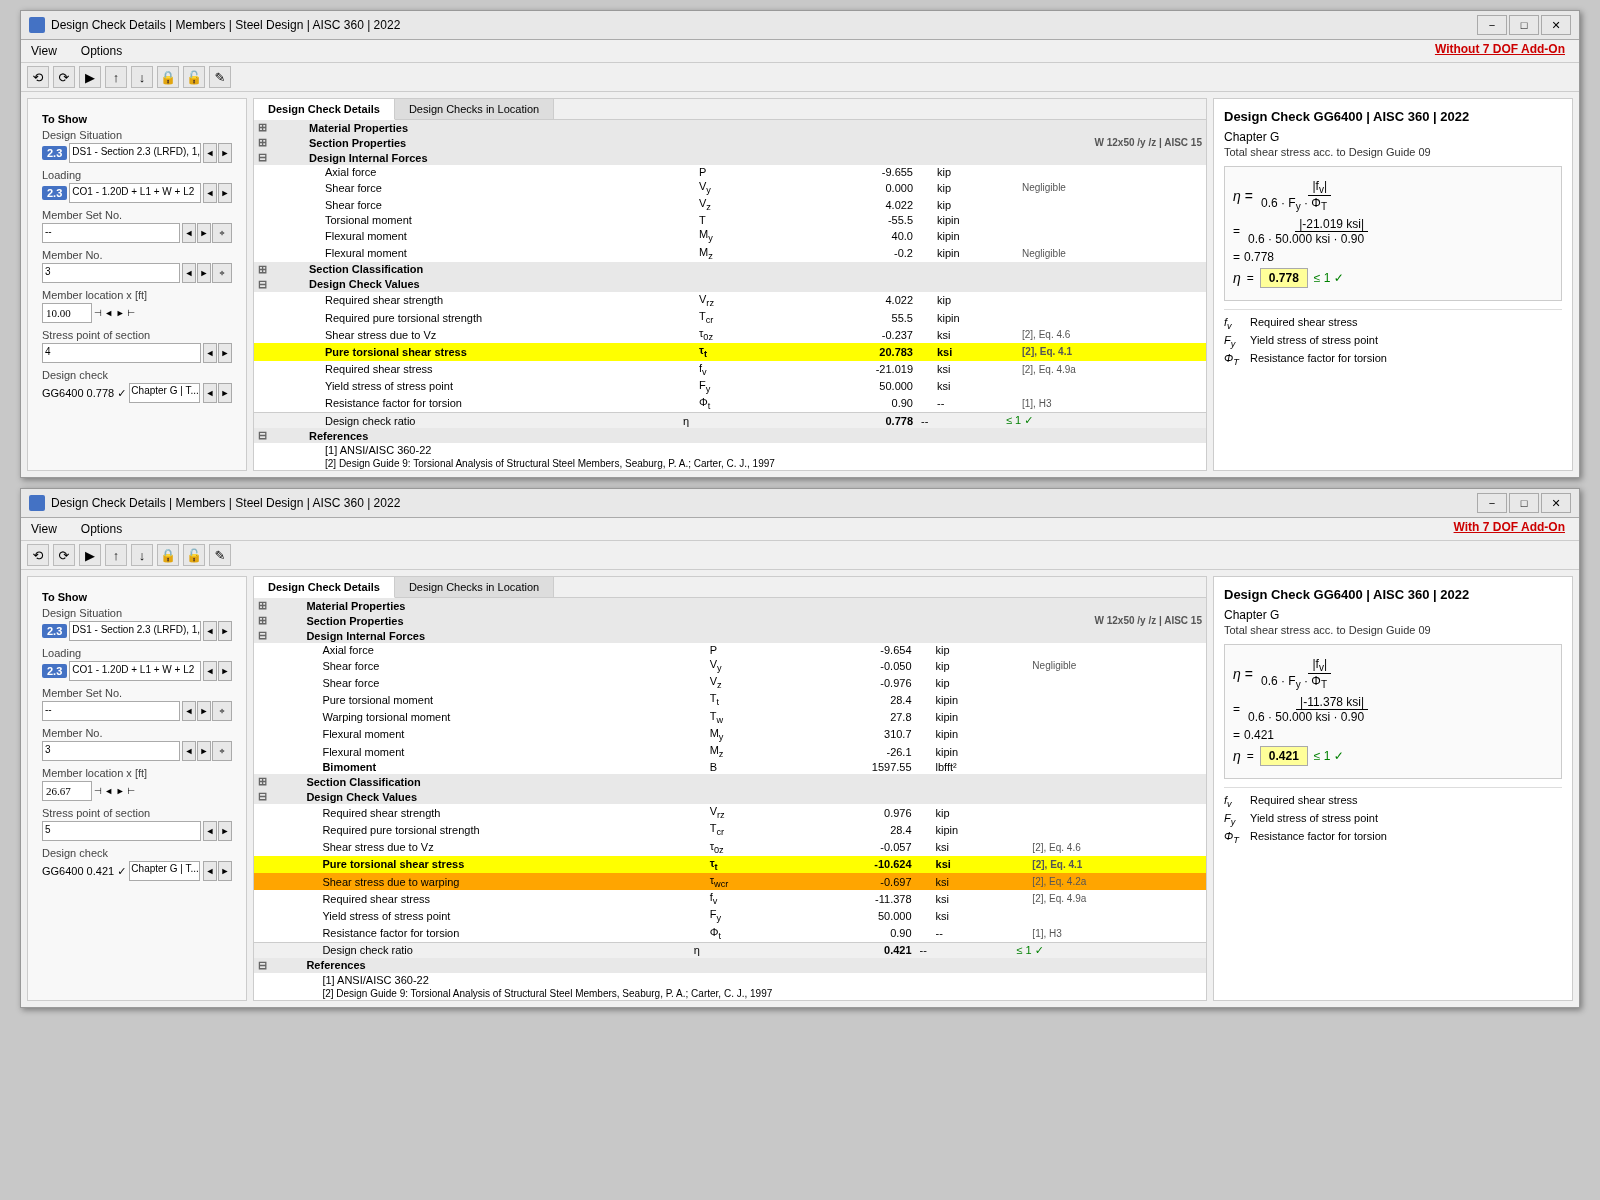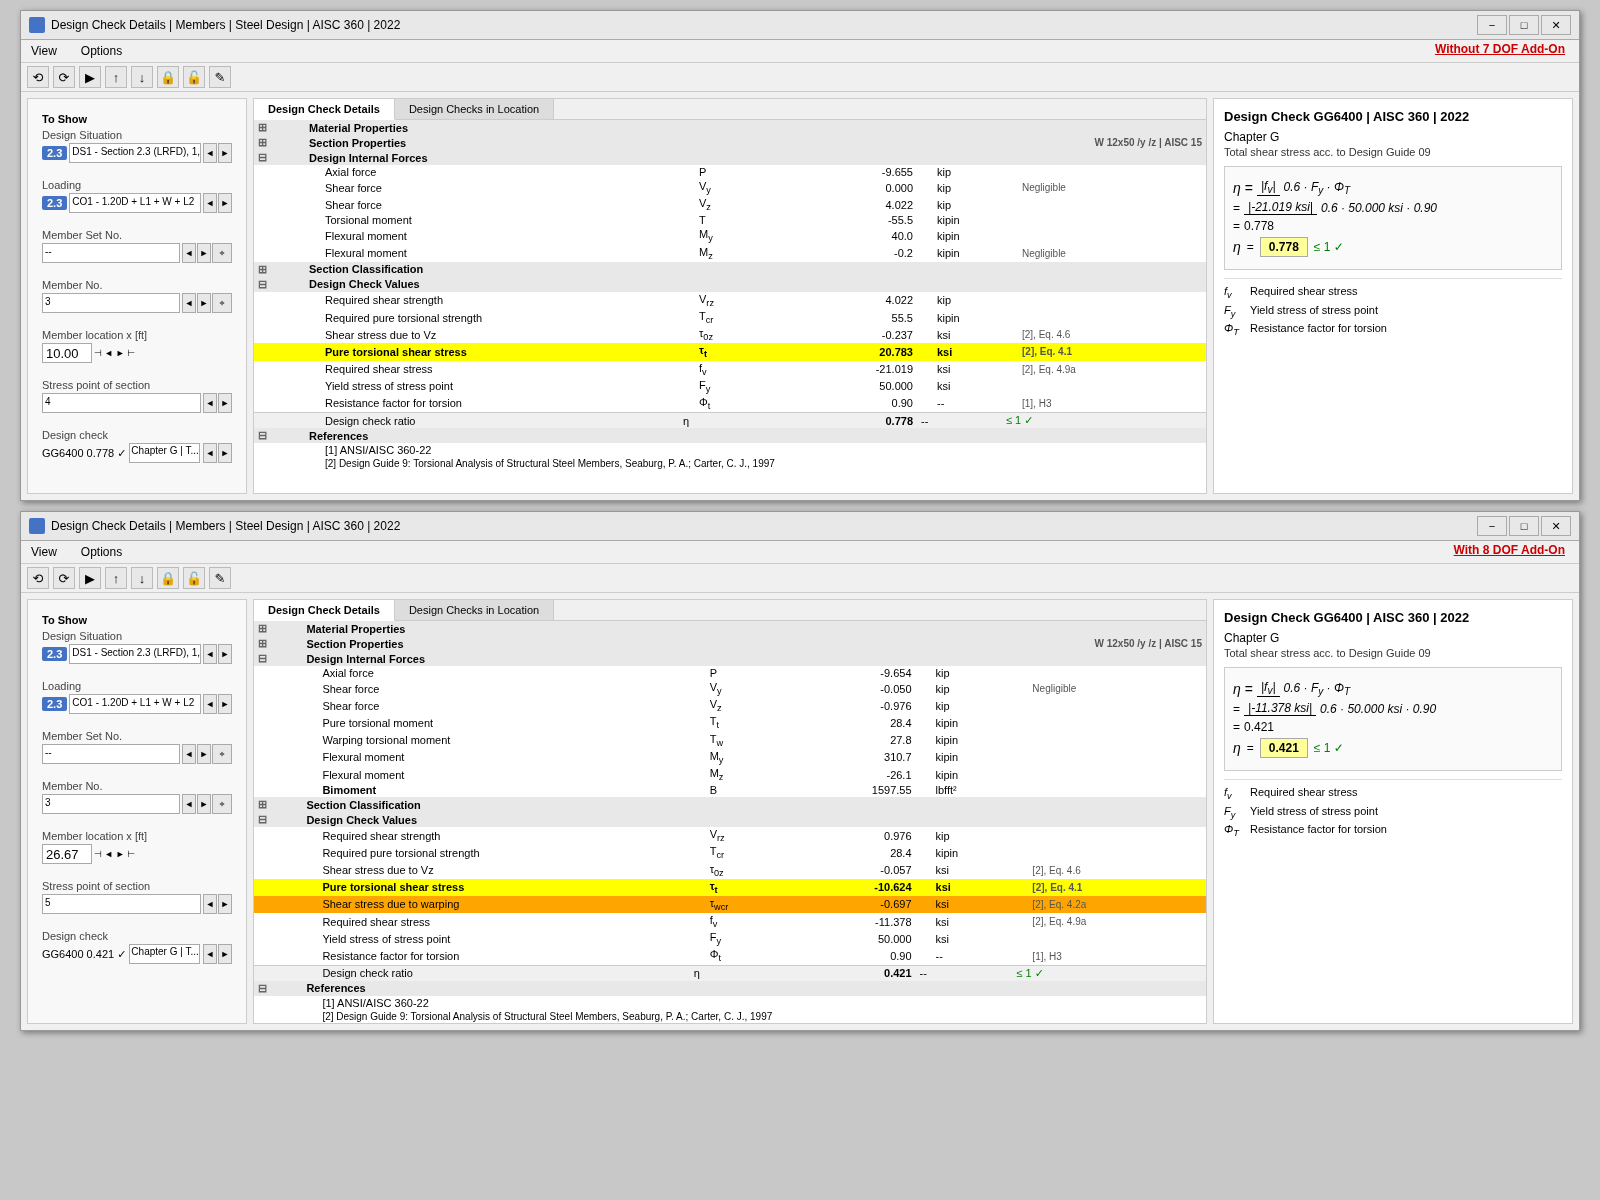--- a/index.html
+++ b/index.html
@@ -65,31 +65,31 @@
 
     
     .left-panel {
       width: 220px;
       background: #f8f8f8;
       border: 1px solid #ccc;
       padding: 14px;
       flex-shrink: 0;
     }
     .panel-section-label { font-weight: bold; font-size: 11px; margin-bottom: 4px; }
-    .panel-row { margin-bottom: 16px; }
+    .panel-row { margin-bottom: 6px; }
     .panel-row label { font-size: 11px; color: #444; display: block; margin-bottom: 2px; }
     .combo-row { display: flex; align-items: center; gap: 2px; margin-bottom: 6px; }
     .combo-badge { background: #4472c4; color: white; font-weight: bold; padding: 1px 5px; font-size: 11px; border-radius: 2px; }
     .combo-select {
       flex: 1; height: 20px; font-size: 10px; border: 1px solid #aaa; background: white;
       overflow: hidden; white-space: nowrap;
     }
     .combo-nav { display: flex; gap: 1px; }
     .nav-btn { width: 14px; height: 20px; border: 1px solid #aaa; background: #e8e8e8; font-size: 9px; cursor: pointer; display: flex; align-items: center; justify-content: center; }
-    .number-input { width: 70px; height: 20px; border: 1px solid #aaa; font-size: 13px; padding: 0 3px; }
+    .number-input { width: 70px; height: 20px; border: 1px solid #aaa; font-size: 11px; padding: 0 3px; font-family: Liberation Serif, serif; }
     .design-check-row { display: flex; align-items: center; gap: 3px; font-size: 11px; }
 
     
     .center-panel {
       flex: 1;
       background: white;
       border: 1px solid #ccc;
       overflow: hidden;
     }
     .tab-bar { display: flex; border-bottom: 1px solid #ccc; background: #f0f0f0; }
@@ -124,21 +124,21 @@
     .formula-block {
       border: 1px solid #ccc;
       padding: 8px;
       margin: 8px 0;
       background: #fafafa;
       font-size: 12px;
     }
     .formula-line { display: flex; align-items: center; gap: 4px; margin: 4px 0; }
     .eta { font-style: italic; font-size: 14px; }
     .equals { font-size: 14px; }
-    .fraction { display: inline-flex; flex-direction: row; align-items: flex-end; vertical-align: middle; font-style: italic; }
+    .fraction { display: inline-flex; flex-direction: column; align-items: flex-end; vertical-align: middle; }
     .numerator { border-bottom: 1px solid #000; padding: 0 4px; text-align: center; }
     .denominator { padding: 0 4px; text-align: center; }
     .formula-result { display: flex; align-items: center; gap: 6px; margin: 4px 0; }
     .result-box { background: #ffff99; border: 1px solid #aaa; padding: 2px 8px; font-weight: bold; }
     .check-ok { color: green; }
     .legend-row { display: flex; align-items: flex-start; gap: 6px; margin: 3px 0; font-size: 11px; }
     .legend-sym { font-style: italic; min-width: 20px; }
 
     .separator { border: none; border-top: 1px solid #ddd; margin: 6px 0; }
 
@@ -510,21 +510,21 @@
     <div class="title-bar-controls">
       <button class="title-btn">−</button>
       <button class="title-btn">□</button>
       <button class="title-btn close">✕</button>
     </div>
   </div>
 
   <div class="menu-bar">
     <span class="menu-item">View</span>
     <span class="menu-item">Options</span>
-    <span class="addon-link">With 8 DOF Add-On</span>
+    <span class="addon-link">With 7 DOF Add-On</span>
   </div>
 
   <div class="toolbar">
     <button class="toolbar-btn">⟲</button>
     <button class="toolbar-btn">⟳</button>
     <button class="toolbar-btn">▶</button>
     <button class="toolbar-btn">↑</button>
     <button class="toolbar-btn">↓</button>
     <button class="toolbar-btn">🔒</button>
     <button class="toolbar-btn">🔓</button>

